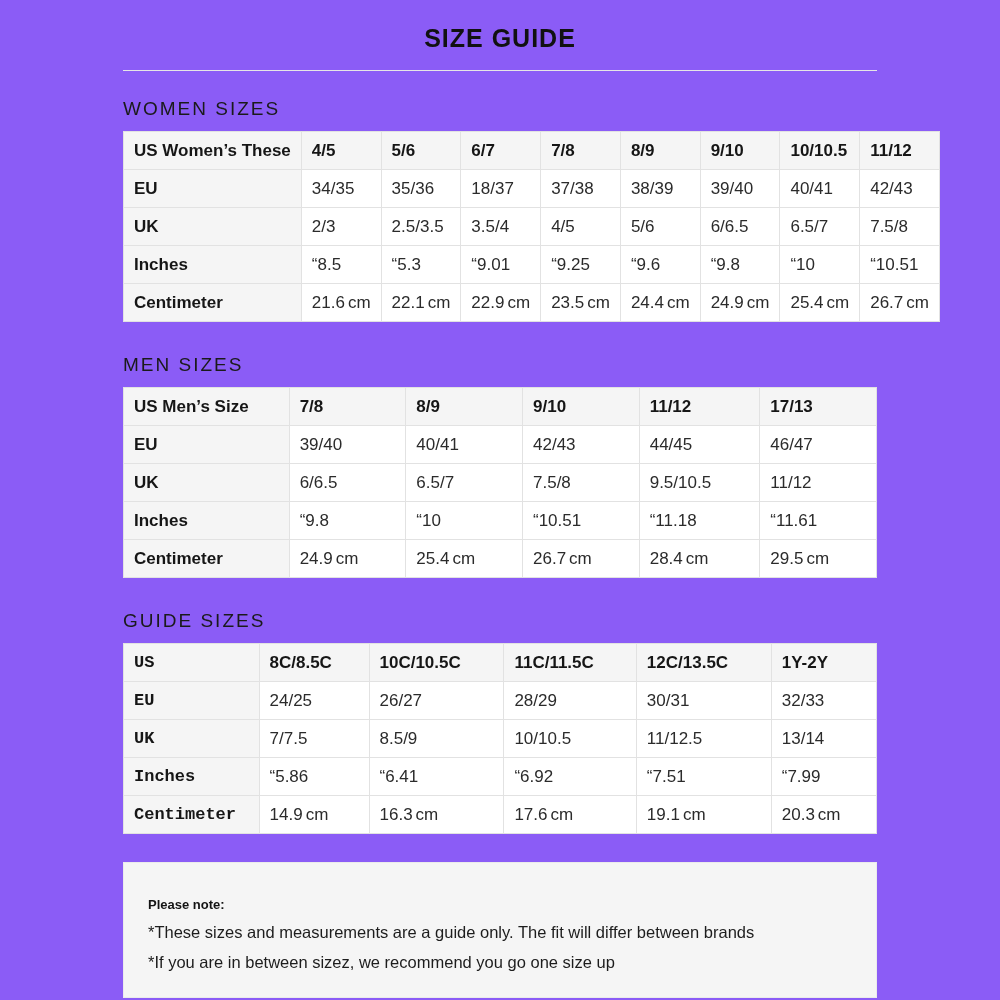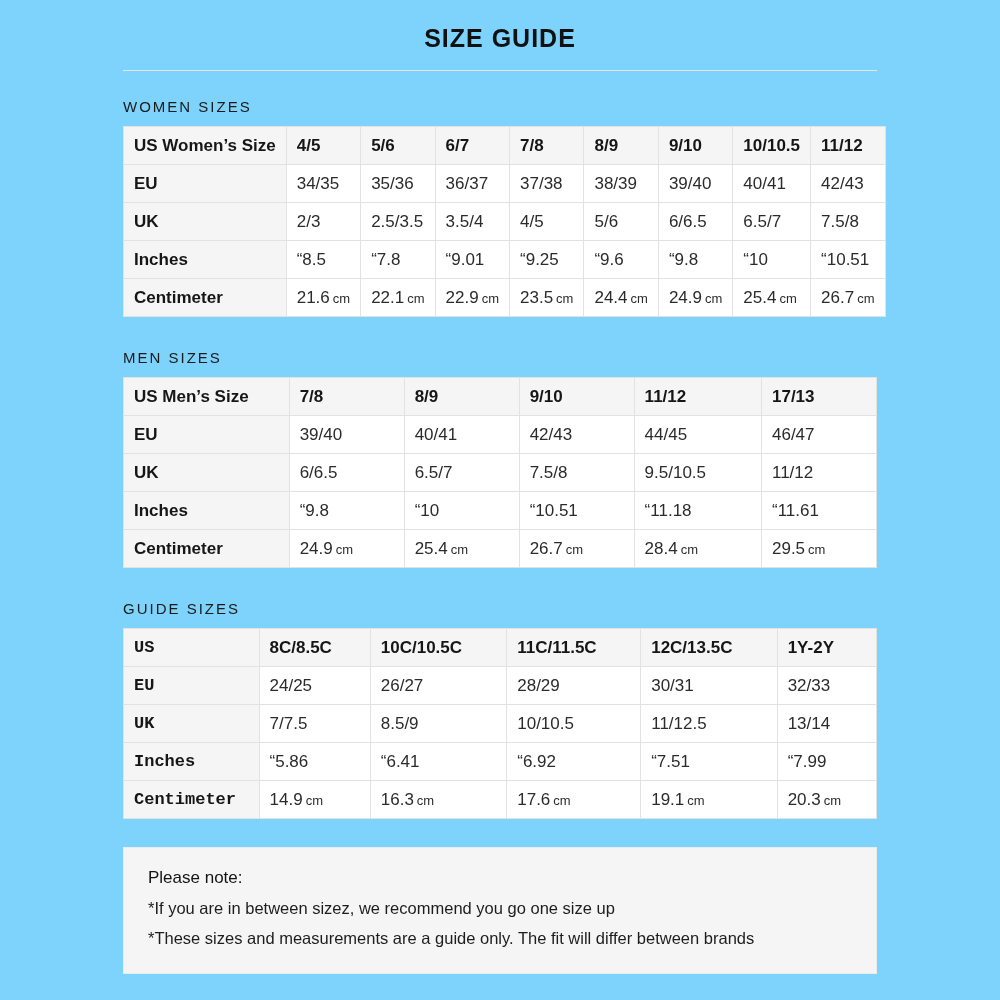--- a/index.html
+++ b/index.html
@@ -6,40 +6,40 @@
   html, body {
     margin: 0;
     padding: 0;
     background: #ffffff;
     font-family: "Liberation Sans", sans-serif;
     color: #1d1d1d;
   }
   .page {
     width: 1000px;
     height: 1000px;
-    background: #7dd3fc;
+    background: #8b5cf6;
     padding: 24px 123px 0 123px;
     overflow: hidden;
   }
   .page-title {
     margin: 0;
     text-align: center;
     font-size: 25px;
     font-weight: 700;
     letter-spacing: 1px;
     color: #111111;
   }
   .title-divider {
     border: none;
     border-top: 1px solid #e6e6e6;
     margin: 17px 0 0 0;
   }
   .section-heading {
     margin: 32px 0 11px 0;
-    font-size: 15px;
+    font-size: 19px;
     font-weight: 400;
     letter-spacing: 2px;
     color: #1a1a1a;
   }
   .section-heading.first { margin-top: 27px; }
   table.size-table {
     width: 100%;
     border-collapse: collapse;
     table-layout: auto;
   }
@@ -60,34 +60,34 @@
   }
   table.size-table td {
     background: #ffffff;
     font-weight: 400;
     color: #2b2b2b;
   }
   table.women th.first-col { width: 22%; }
   table.men   th.first-col { width: 22%; }
   table.kids  th.first-col { width: 18%; font-family: Liberation Mono, monospace; }
   .unit {
-    font-size: 13px;
+    font-size: 17px;
     margin-left: 3px;
     color: #2b2b2b;
   }
   .note-box {
     margin-top: 28px;
     background: #f5f5f5;
     border: 1px solid #ebebeb;
     padding: 10px 24px 14px 24px;
   }
   .note-heading {
-    margin: 10px 0 2px 0;
-    font-size: 17px;
-    font-weight: 400;
+    margin: 24px 0 2px 0;
+    font-size: 13px;
+    font-weight: 700;
     color: #141414;
   }
   .note-box p {
     margin: 11px 0;
     font-size: 16.5px;
     font-weight: 400;
     color: #1d1d1d;
   }
 </style>
 </head>
@@ -95,58 +95,58 @@
 
 <div class="page">
 
   <h1 class="page-title">SIZE GUIDE</h1>
   <hr class="title-divider">
 
   <h2 class="section-heading first">WOMEN SIZES</h2>
   <table class="size-table women">
       <thead>
         <tr>
-          <th class="first-col">US Women’s Size</th>
+          <th class="first-col">US Women’s These</th>
           <th>4/5</th>
           <th>5/6</th>
           <th>6/7</th>
           <th>7/8</th>
           <th>8/9</th>
           <th>9/10</th>
           <th>10/10.5</th>
           <th>11/12</th>
         </tr>
       </thead>
       <tbody>
         <tr>
           <th class="first-col">EU</th>
           <td>34/35</td>
           <td>35/36</td>
-          <td>36/37</td>
+          <td>18/37</td>
           <td>37/38</td>
           <td>38/39</td>
           <td>39/40</td>
           <td>40/41</td>
           <td>42/43</td>
         </tr>
         <tr>
           <th class="first-col">UK</th>
           <td>2/3</td>
           <td>2.5/3.5</td>
           <td>3.5/4</td>
           <td>4/5</td>
           <td>5/6</td>
           <td>6/6.5</td>
           <td>6.5/7</td>
           <td>7.5/8</td>
         </tr>
         <tr>
           <th class="first-col">Inches</th>
           <td>“8.5</td>
-          <td>“7.8</td>
+          <td>“5.3</td>
           <td>“9.01</td>
           <td>“9.25</td>
           <td>“9.6</td>
           <td>“9.8</td>
           <td>“10</td>
           <td>“10.51</td>
         </tr>
         <tr>
           <th class="first-col">Centimeter</th>
           <td>21.6<span class="unit">cm</span></td>
@@ -253,18 +253,18 @@
           <td>17.6<span class="unit">cm</span></td>
           <td>19.1<span class="unit">cm</span></td>
           <td>20.3<span class="unit">cm</span></td>
         </tr>
       </tbody>
     </table>
 
   <div class="note-box">
     <h3 class="note-heading">Please note:</h3>
     <div>
+        <p>*These sizes and measurements are a guide only. The fit will differ between brands</p>
         <p>*If you are in between sizez, we recommend you go one size up</p>
-        <p>*These sizes and measurements are a guide only. The fit will differ between brands</p>
       </div>
   </div>
 
 </div>
 
 </body></html>

